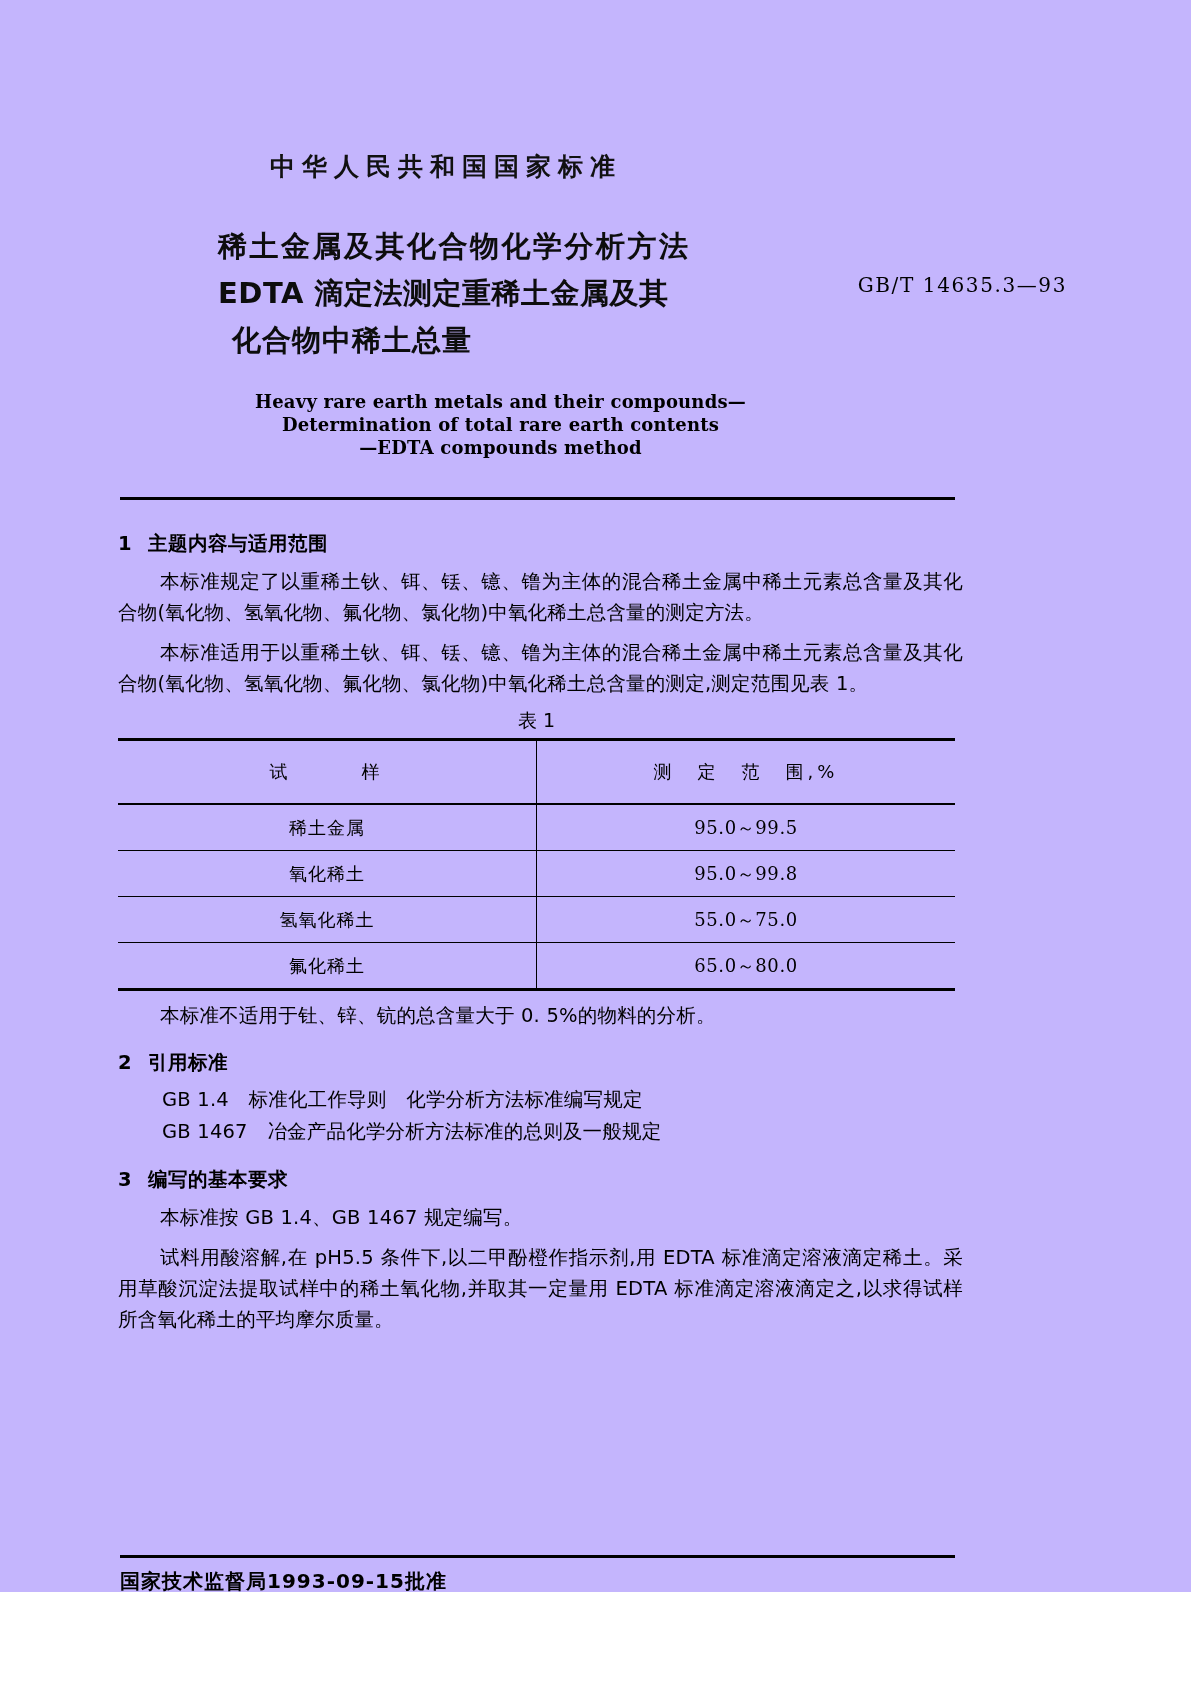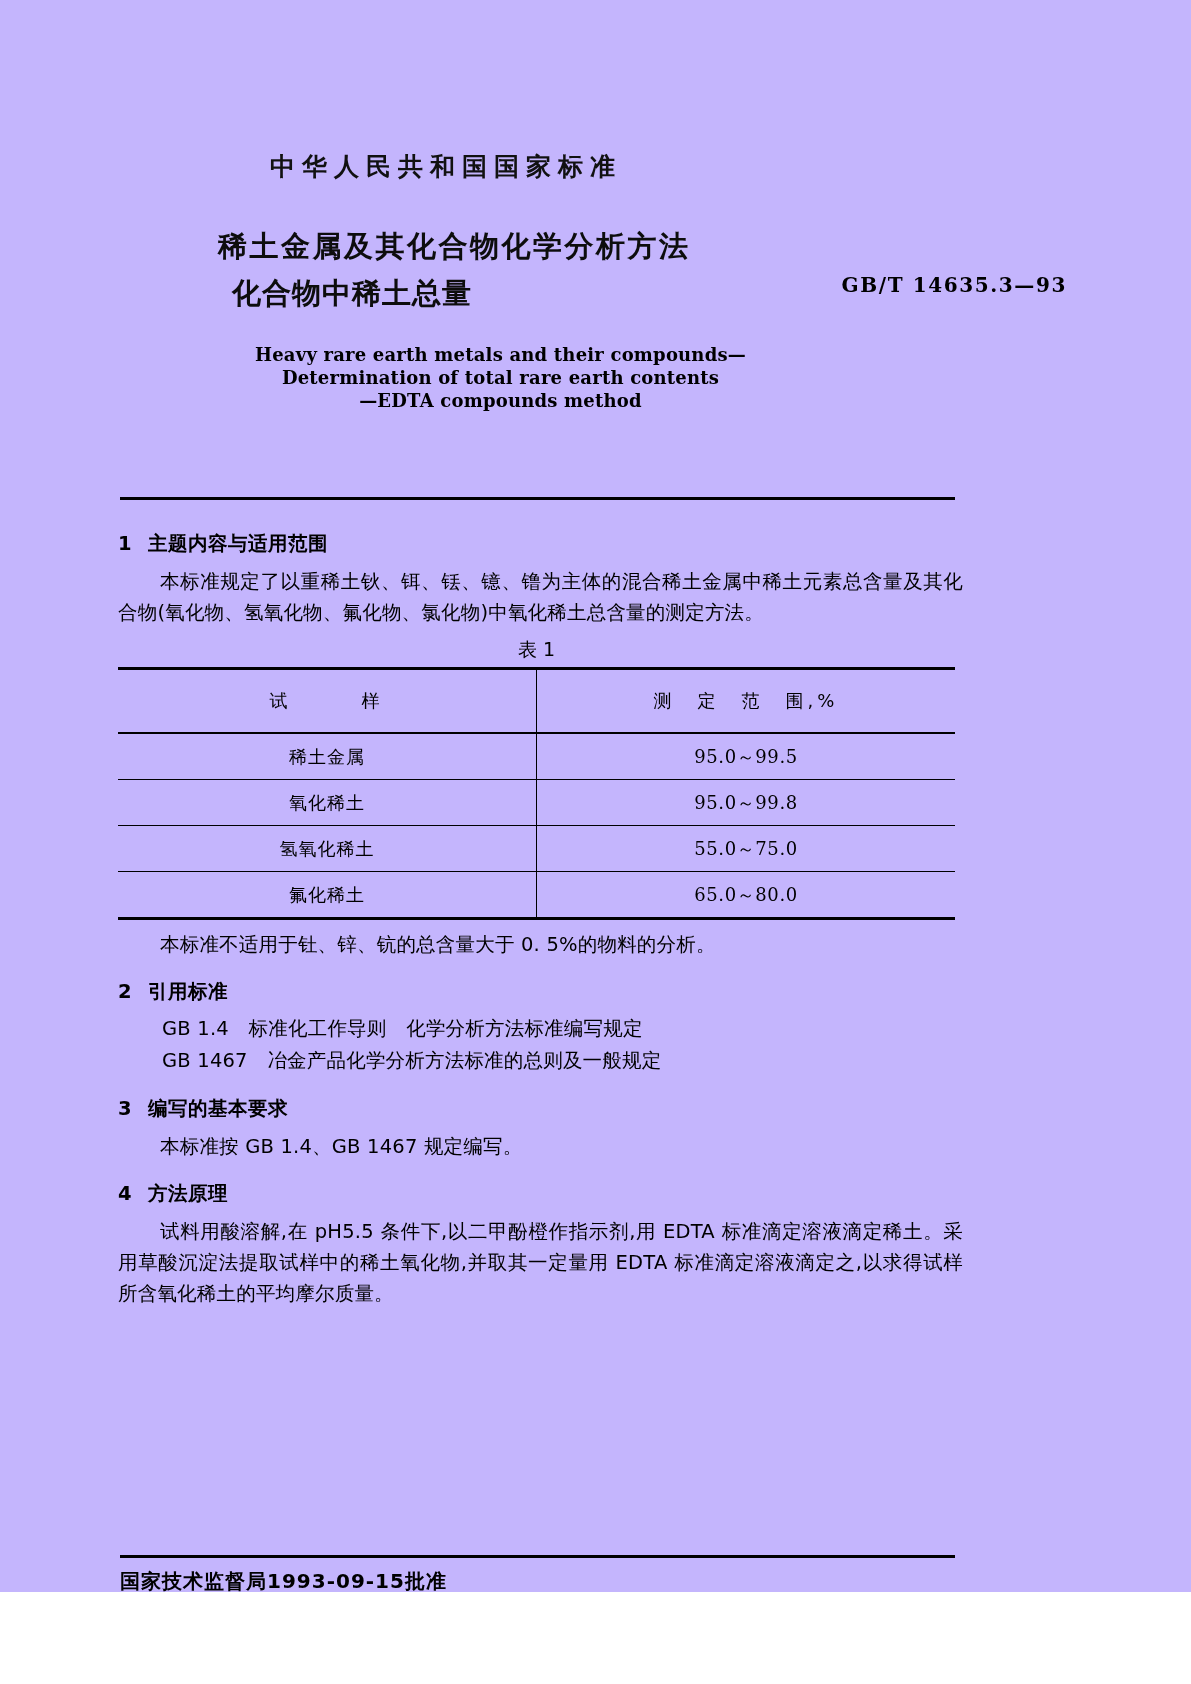--- a/index.html
+++ b/index.html
@@ -55,21 +55,21 @@
     color: #0d0d0d;
   }
   .cn-title .l1 { letter-spacing: 2.5px; }
   .cn-title .l2 { letter-spacing: 0.5px; }
   .cn-title .l3 { padding-left: 14px; letter-spacing: 1px; }
   .std-number {
     position: absolute;
     right: 6px;
     top: 50px;
     font-family: "DejaVu Serif", "Liberation Serif", serif;
-    font-weight: bold;
+    font-weight: normal;
     font-size: 20px;
     letter-spacing: 1.6px;
     white-space: nowrap;
   }
   .en-title {
     margin-top: 26px;
     text-align: center;
     padding-right: 190px;
     font-family: "DejaVu Serif", "Liberation Serif", serif;
     font-weight: bold;
@@ -209,40 +209,42 @@
 <div id="page">
   <div class="sheet">
 
     <div class="doc-head">
 
       <div class="nat-std-line">中华人民共和国国家标准</div>
 
       <div class="title-wrap">
         <div class="cn-title">
           <div class="l1">稀土金属及其化合物化学分析方法</div>
+          <div class="l2">EDTA 滴定法测定重稀土金属及其</div>
           <div class="l3">化合物中稀土总量</div>
         </div>
         <div class="std-number">GB/T 14635.3—93</div>
       </div>
 
       <div class="en-title">
         <div>Heavy rare earth metals and their compounds—</div>
         <div>Determination of total rare earth contents</div>
         <div>—EDTA compounds method</div>
       </div>
     </div>
 
     <div class="rule-top"></div>
 
     <div class="body">
 
       <div class="sec-head">
         <span class="num mono-num">1</span><span>主题内容与适用范围</span>
       </div>
       <p class="para indent">本标准规定了以重稀土钬、铒、铥、镱、镥为主体的混合稀土金属中稀土元素总含量及其化合物(氧化物、氢氧化物、氟化物、氯化物)中氧化稀土总含量的测定方法。</p>
+      <p class="para indent">本标准适用于以重稀土钬、铒、铥、镱、镥为主体的混合稀土金属中稀土元素总含量及其化合物(氧化物、氢氧化物、氟化物、氯化物)中氧化稀土总含量的测定,测定范围见表 1。</p>
 
       <div class="table-caption">表 1</div>
       <table class="t1">
         <thead>
           <tr>
             <th class="cell-l">试　　　样</th>
             <th class="cell-r">测　定　范　围,%</th>
           </tr>
         </thead>
         <tbody>
@@ -271,23 +273,20 @@
         <span class="num mono-num">2</span><span>引用标准</span>
       </div>
       <div class="ref-line">GB 1.4　标准化工作导则　化学分析方法标准编写规定</div>
       <div class="ref-line">GB 1467　冶金产品化学分析方法标准的总则及一般规定</div>
 
       <div class="sec-head">
         <span class="num mono-num">3</span><span>编写的基本要求</span>
       </div>
       <p class="para indent">本标准按 GB 1.4、GB 1467 规定编写。</p>
 
-      <div class="sec-head">
-        <span class="num mono-num">4</span><span>方法原理</span>
-      </div>
       <p class="para indent">试料用酸溶解,在 pH5.5 条件下,以二甲酚橙作指示剂,用 EDTA 标准滴定溶液滴定稀土。采用草酸沉淀法提取试样中的稀土氧化物,并取其一定量用 EDTA 标准滴定溶液滴定之,以求得试样所含氧化稀土的平均摩尔质量。</p>
 
     </div>
 
     <div class="rule-bottom"></div>
 
     <div class="footer">
       <span class="approve">国家技术监督局1993-09-15批准</span>
       <span class="implement">1994-06-01实施</span>
     </div>

